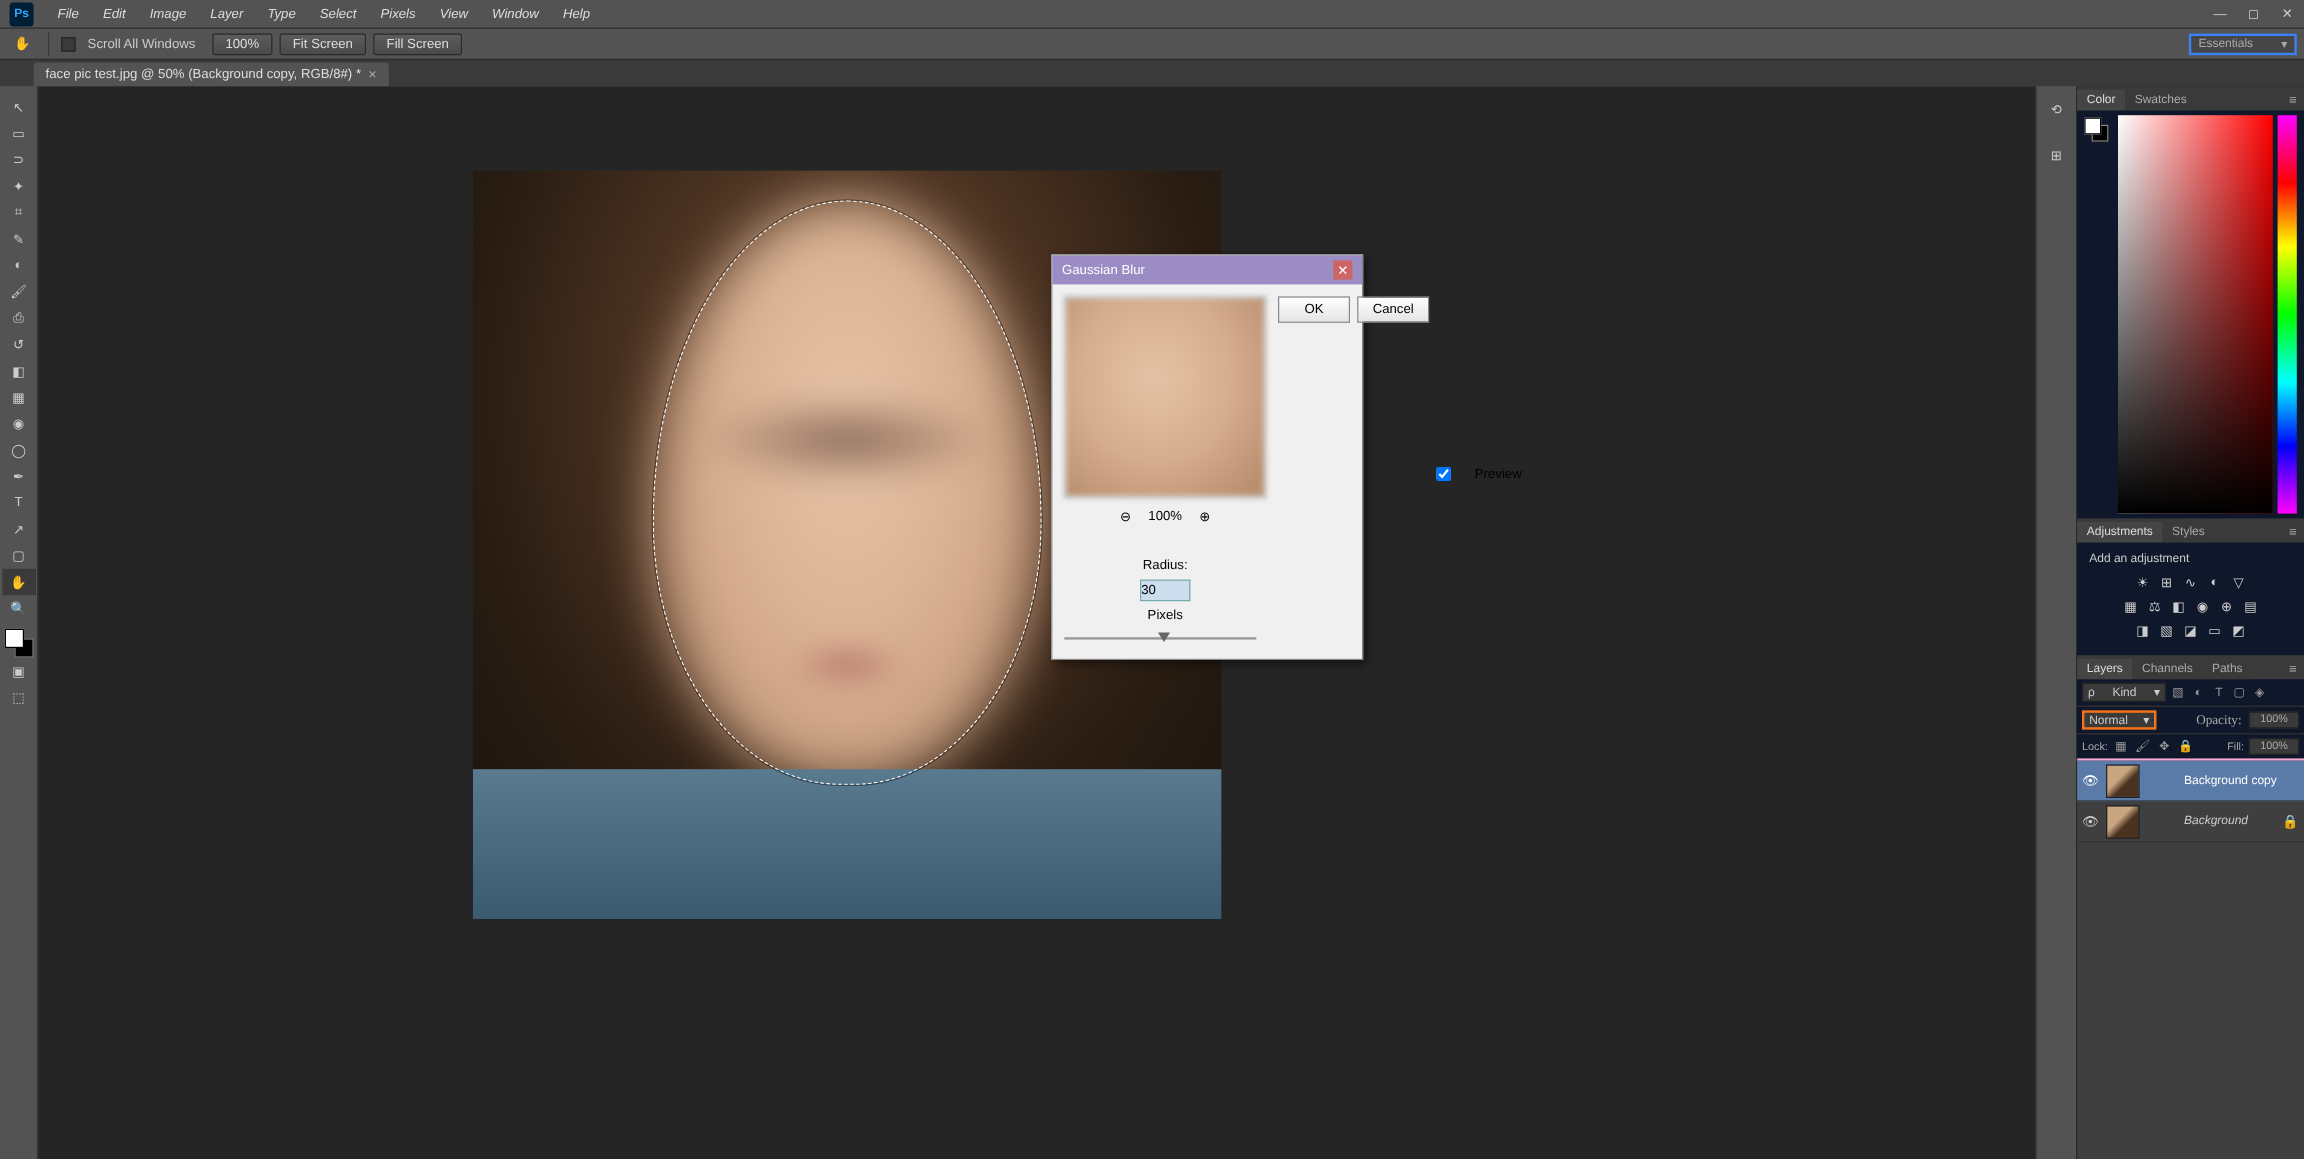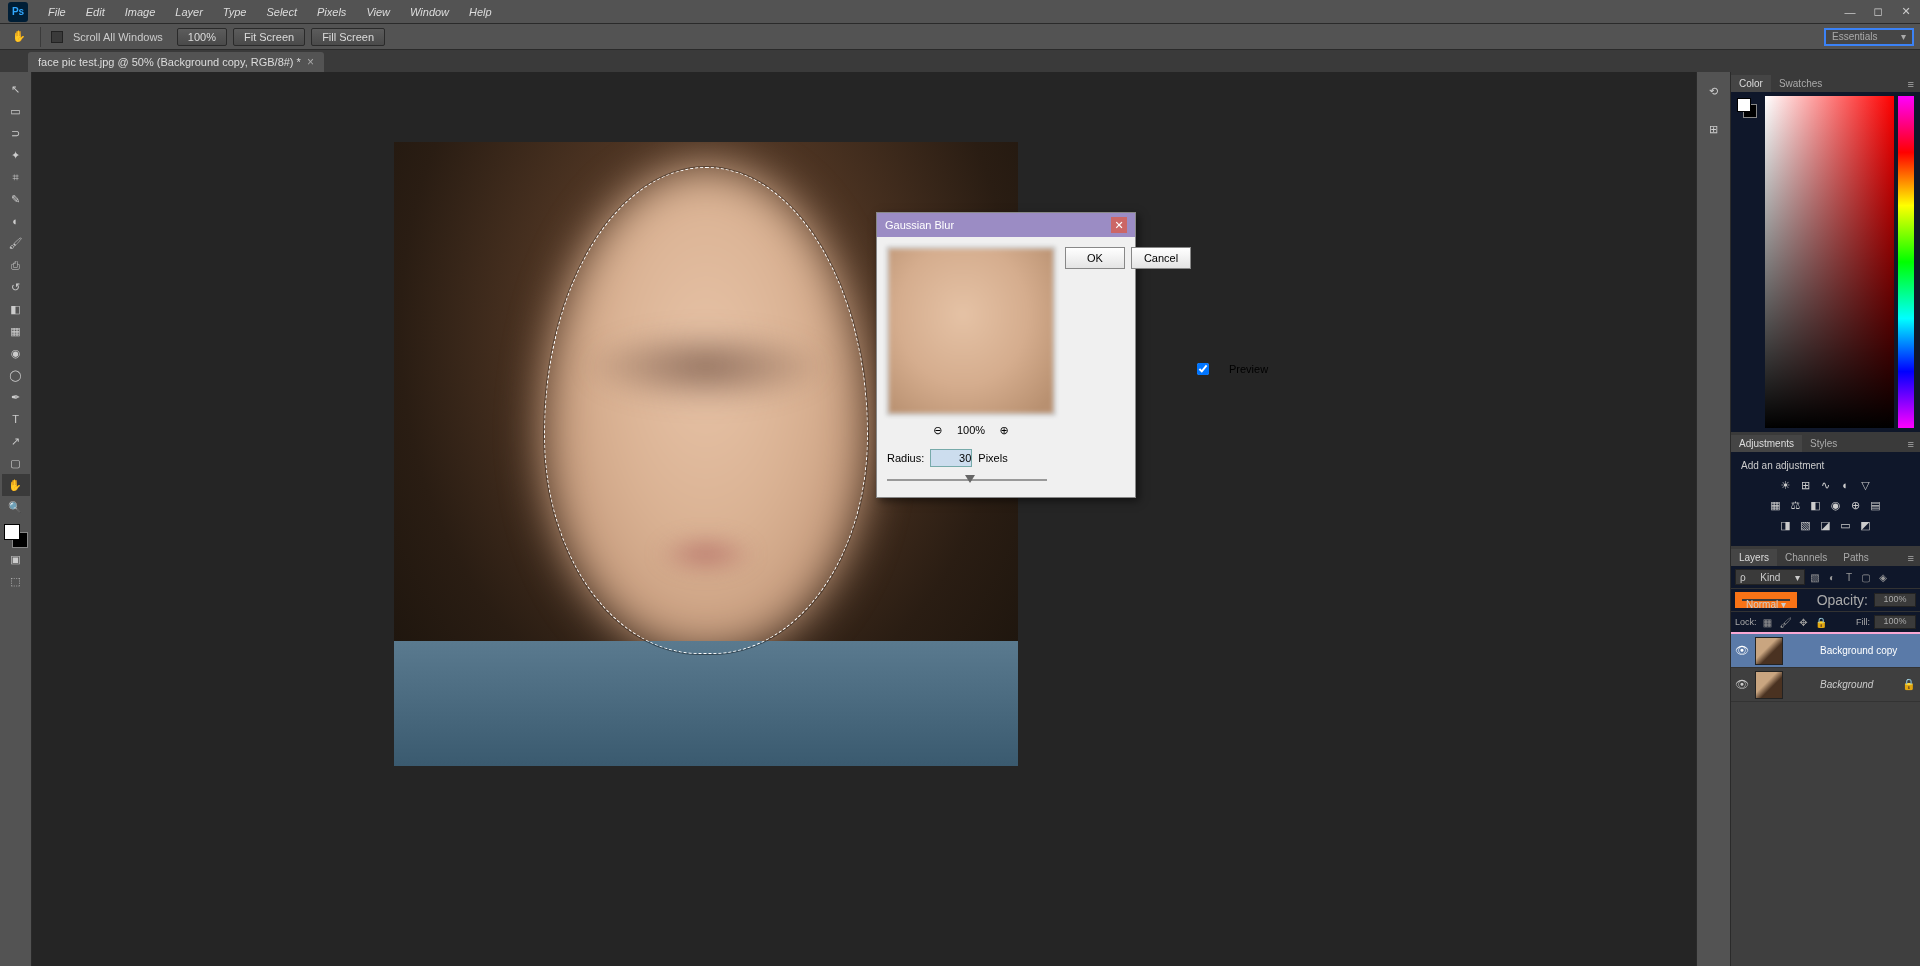--- a/index.html
+++ b/index.html
@@ -69,22 +69,22 @@
 .adjust-panel { min-height: 94px; padding: 4px 6px 8px; }
 .adjust-label { color:#ccc; font-size:10px; margin: 4px 0 6px 4px; }
 .adj-row { display:flex; gap:4px; justify-content:center; margin-bottom:4px; }
 .adj-icon { width:16px; height:16px; display:flex; align-items:center; justify-content:center; color:#ccc; font-size:11px; }
 
 .layers-panel { flex:1; display:flex; flex-direction:column; }
 .layer-filter-row { display:flex; align-items:center; gap:3px; padding:3px 4px; border-bottom:1px solid #333; }
 .filter-drop { flex: 0 0 70px; height:16px; background:#3a3a3a; border:1px solid #222; font-size:10px; color:#ccc; padding:0 4px; display:flex; align-items:center; justify-content:space-between;}
 .f-icon { width:14px; height:14px; display:flex; align-items:center; justify-content:center; color:#999; font-size:10px;}
 .blend-row { display:flex; align-items:center; padding:3px 4px; gap:6px; border-bottom:1px solid #333;}
-.blend-drop { width:62px; height:16px; background:#3a3a3a; border:7px solid #f97316; font-size:10px; color:#ccc; padding:0 4px; display:flex; align-items:flex-start; justify-content:space-between;}
-.opacity-lbl { font-size:14px; color:#aaa; margin-left:auto;}
+.blend-drop { width:62px; height:16px; background:#3a3a3a; border:2px solid #f97316; font-size:10px; color:#ccc; padding:0 4px; display:flex; align-items:flex-end; justify-content:space-between;}
+.opacity-lbl { font-size:11px; color:#aaa; margin-left:auto;font-family:Liberation Serif, serif;}
 .opacity-val { font-size:9px; color:#aaa; width:42px; height:14px; background:#3a3a3a; border:1px solid #222; text-align:center;}
 .lock-row { display:flex; align-items:center; padding:3px 4px; gap:4px; border-bottom:2px solid #f9a8d4; font-size:9px; color:#aaa;}
 
 .layer-list { flex:1; background:#3f3f3f; }
 .layer-item { display:flex; align-items:center; height:34px; border-bottom:1px solid #333; padding:0 4px; gap:6px;}
 .layer-item.selected { background:#5a7aa8; color:#fff; }
 .eye { width:14px; height:14px; display:flex; align-items:center; justify-content:center; }
 .layer-thumb { width:28px; height:28px; background: linear-gradient(135deg,#c9a580 40%,#4a3221 60%); border:1px solid #222; }
 .layer-name { font-size:10px; font-style: italic; padding-left: 31px; }
 .layer-item.selected .layer-name { font-style: normal; }
@@ -92,22 +92,22 @@
 
 
 .dialog { position: absolute; left: 844px; top: 140px; width: 260px; background: #f0f0f0; border: 1px solid #888; box-shadow: 3px 3px 8px rgba(0,0,0,.5); color: #000; }
 .dialog-title { background: #9b8cc4; color: #fff; padding: 4px 8px; font-size: 11px; display:flex; align-items:center; justify-content:space-between; }
 .dialog-title .x { background:#c66; width:16px; height:16px; display:flex; align-items:center; justify-content:center; color:#fff; font-size:11px; }
 .dialog-body { padding: 10px; display:flex; gap:10px; }
 .dialog-preview { width: 170px; }
 .preview-box { width:168px; height:168px; border:1px solid #888; background: radial-gradient(ellipse at 45% 40%, #e5c2a5 0%, #d5ad8e 50%, #b89070 90%); filter:blur(2px); box-shadow: inset 0 0 0 1px #fff; }
 .zoom-row { display:flex; align-items:center; justify-content:center; gap:10px; margin-top:6px; font-size:11px; }
 .zoom-btn { width:18px; height:18px; display:flex; align-items:center; justify-content:center; }
-.radius-row { display:flex; align-items:center; gap:6px; margin-top:10px; font-size:11px;}
-.radius-input { width:42px; height:18px; border:1px solid #7aa; background:#cde; text-align:right; font-size:11px; color:#000;}
+.radius-row { display:flex; align-items:center; gap:6px; margin-top:26px; font-size:11px;flex-direction:column;}
+.radius-input { width:42px; height:18px; border:1px solid #7aa; background:#cde; text-align:left; font-size:11px; color:#000;}
 .slider { width:160px; height:14px; position:relative; margin-top:6px;}
 .slider-track { position:absolute; left:0; right:0; top:6px; height:2px; background:#999;}
 .slider-thumb { position:absolute; left:78px; top:2px; width:0; height:0; border-left:5px solid transparent; border-right:5px solid transparent; border-top:8px solid #666;}
 .dialog-btns { display:flex; flex-direction:row; gap:6px; }
 .dlg-btn { width:60px; height:22px; background:linear-gradient(#fff,#e4e4e4); border:1px solid #888; font-size:11px; display:flex; align-items:center; justify-content:center; }
 .prev-check { display:flex; align-items:center; gap:20px; font-size:11px; margin-top:4px;}
 .prev-check input { width:12px; height:12px; }
 </style>
 </head>
 <body>

